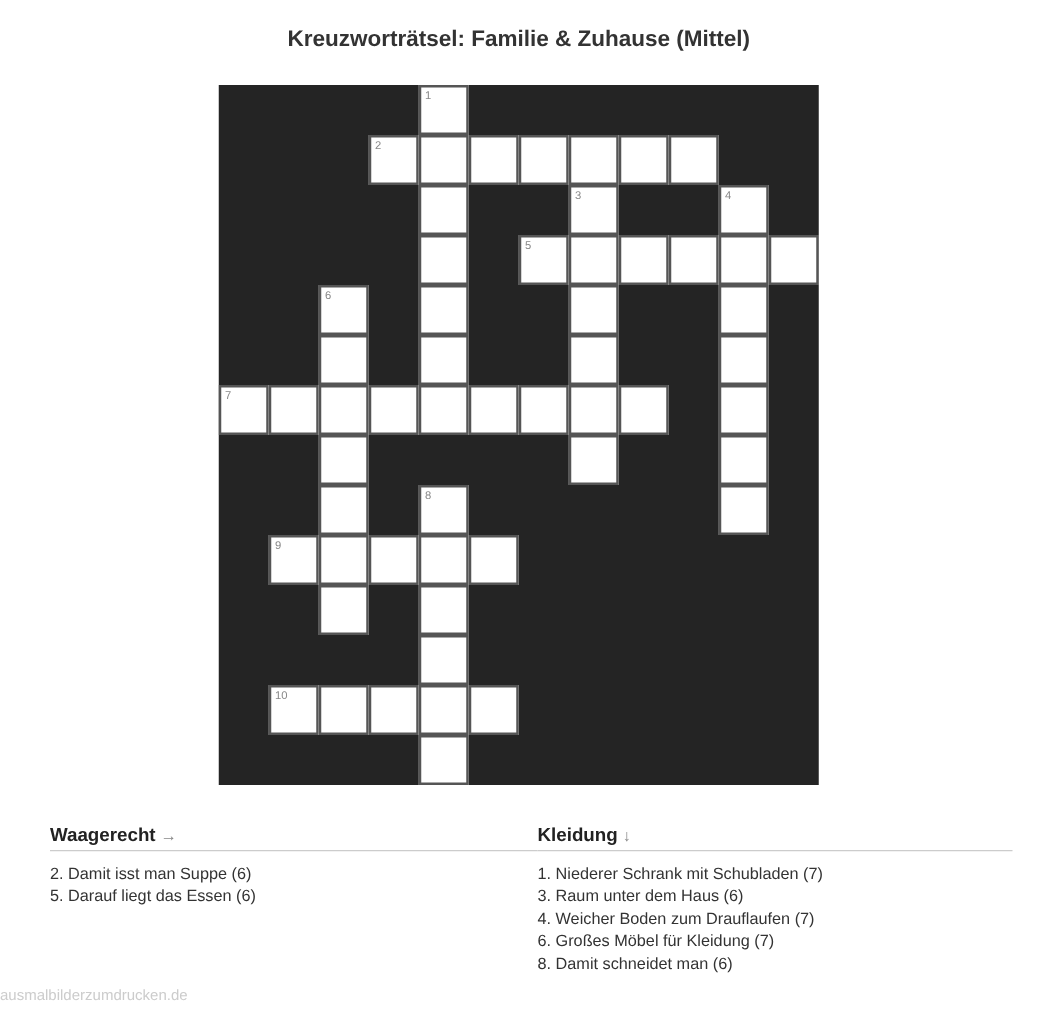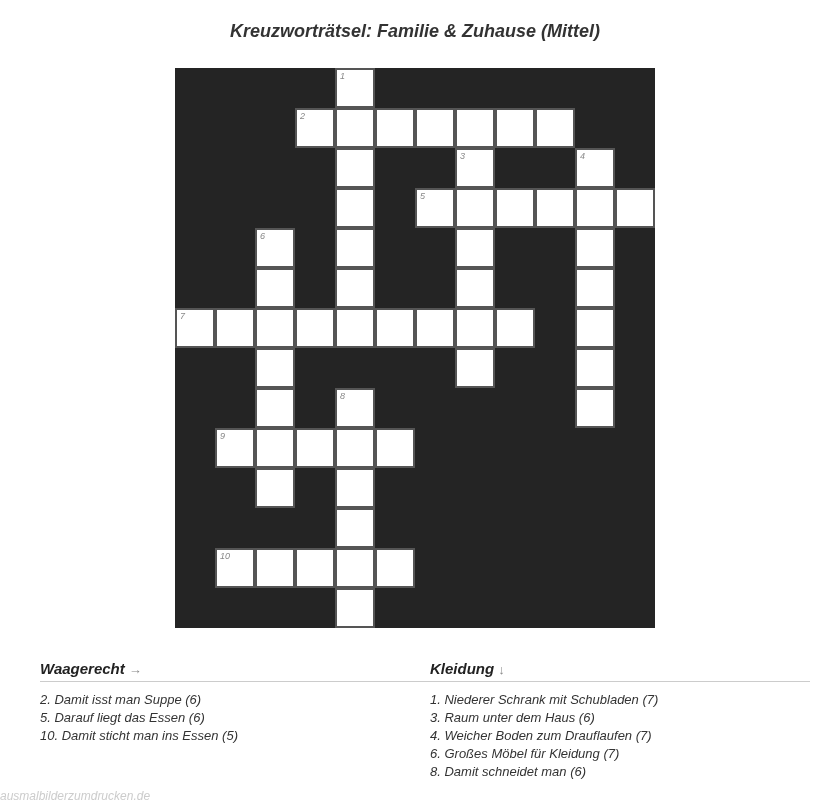--- a/index.html
+++ b/index.html
@@ -5,21 +5,20 @@
   * { margin: 0; padding: 0; }
   html, body { background: #ffffff; }
   .page {
     position: relative;
     width: 830px;
     height: 808px;
     background: #ffffff;
     font-family: "Liberation Sans", sans-serif;
     overflow: hidden;
     margin: 0 auto;
-    font-style: italic;
   }
   .title {
     position: absolute;
     top: 21px;
     left: 0;
     width: 100%;
     text-align: center;
     font-size: 18px;
     font-weight: bold;
     color: #333333;
@@ -281,21 +280,20 @@
       <div class="cell"></div>
       <div class="cell"></div>
     </div>
 
   <div class="clues">
     <section class="clue-col clue-col-left">
       <h2><span>Waagerecht</span><span class="arrow">→</span></h2>
       <ul>
           <li>2. Damit isst man Suppe (6)</li>
           <li>5. Darauf liegt das Essen (6)</li>
-          <li>10. Damit sticht man ins Essen (5)</li>
         </ul>
     </section>
     <section class="clue-col clue-col-right">
       <h2><span>Kleidung</span><span class="arrow">↓</span></h2>
       <ul>
           <li>1. Niederer Schrank mit Schubladen (7)</li>
           <li>3. Raum unter dem Haus (6)</li>
           <li>4. Weicher Boden zum Drauflaufen (7)</li>
           <li>6. Großes Möbel für Kleidung (7)</li>
           <li>8. Damit schneidet man (6)</li>

